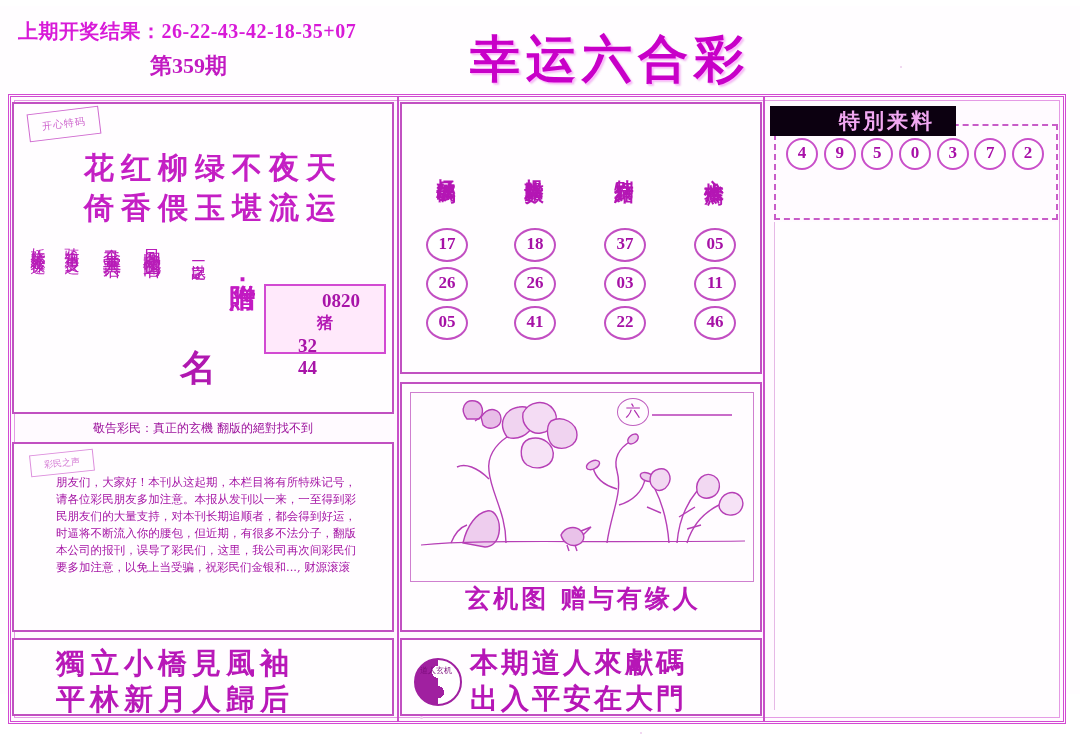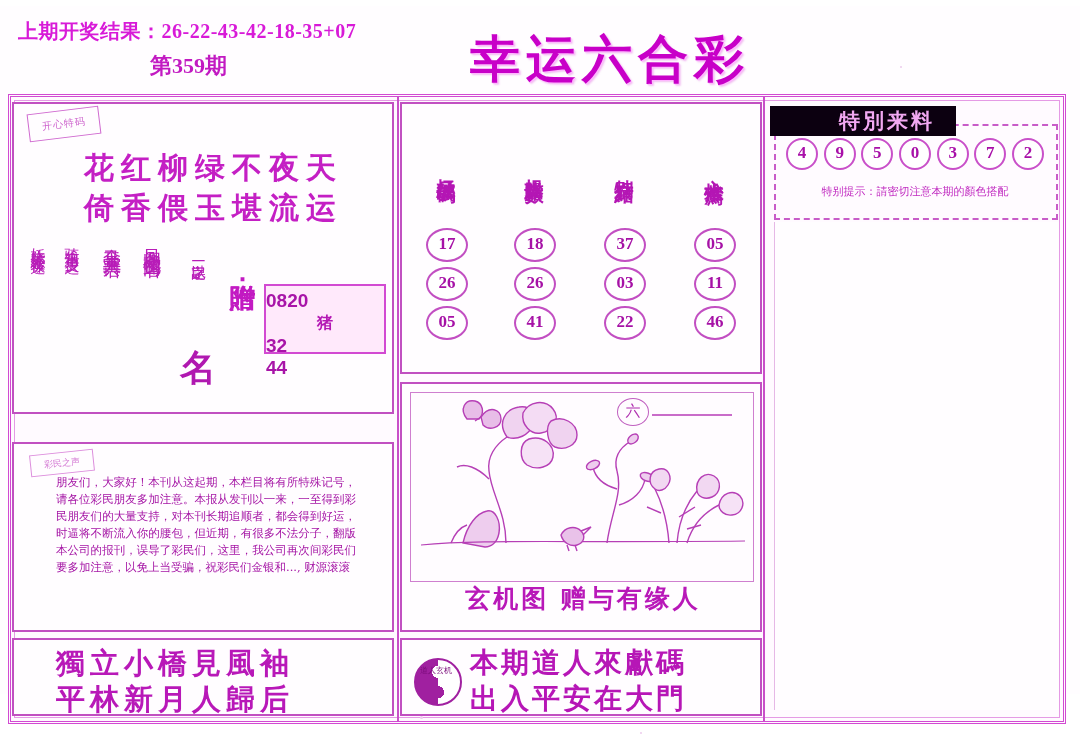--- a/index.html
+++ b/index.html
@@ -161,25 +161,26 @@
   .num-box {
     position: absolute;
     left: 250px; top: 272px;
     width: 122px; height: 70px;
     border: 2px solid #d24ad2;
     background: #ffe9fb;
     box-sizing: border-box;
   }
   .num-box .row {
     display: flex;
-    justify-content: flex-start;
+    justify-content: center;
     font-size: 19px;
     font-weight: bold;
     color: #a814a8;
-    font-family: Liberation Sans, sans-serif;
+    font-family: Liberation Serif, serif;
+    padding-left: 32px;
   }
   .num-box .r1 { margin-top: 4px; }
   .num-box .zodiac {
     text-align: center;
     font-size: 16px;
     font-weight: bold;
     color: #b418b4;
     margin-top: 1px;
     font-family: "DejaVu Serif", serif;
   }
@@ -449,20 +450,21 @@
           <span>20</span>
         </div>
         <div class="zodiac">猪</div>
         <div class="row r2">
           <span>32</span>
           <span>44</span>
         </div>
       </div>
     </div>
 
+    <div class="notice-line">敬告彩民：真正的玄機 翻版的絕對找不到</div>
 
     <div class="box letter-box">
       <div class="letter-stamp">彩民之声</div>
       <div class="letter-text">朋友们，大家好！本刊从这起期，本栏目将有所特殊记号，请各位彩民朋友多加注意。本报从发刊以一来，一至得到彩民朋友们的大量支持，对本刊长期追顺者，都会得到好运，时逼将不断流入你的腰包，但近期，有很多不法分子，翻版本公司的报刊，误导了彩民们，这里，我公司再次间彩民们要多加注意，以免上当受骗，祝彩民们金银和..., 财源滚滚</div>
     </div>
 
     <div class="box bottom-poem-box">
       <div class="bp-line b1">獨立小橋見風袖</div>
       <div class="bp-line b2">平林新月人歸后</div>
     </div>
@@ -572,20 +574,19 @@
     <div class="special-banner">特別来料</div>
     <div class="special-nums">
       <div class="snum">4</div>
       <div class="snum">9</div>
       <div class="snum">5</div>
       <div class="snum">0</div>
       <div class="snum">3</div>
       <div class="snum">7</div>
       <div class="snum">2</div>
     </div>
-    <div class="special-tip">特别提示：請密切注意本期的顏色搭配</div>
     <div class="right-blank"></div>
   </div>
 
   <div class="speckle" style="left:420px; top:710px; width:3px; height:3px;"></div>
   <div class="speckle" style="left:640px; top:726px; width:2px; height:2px;"></div>
   <div class="speckle" style="left:900px; top:60px; width:2px; height:2px;"></div>
 </div>
 
 </body></html>

